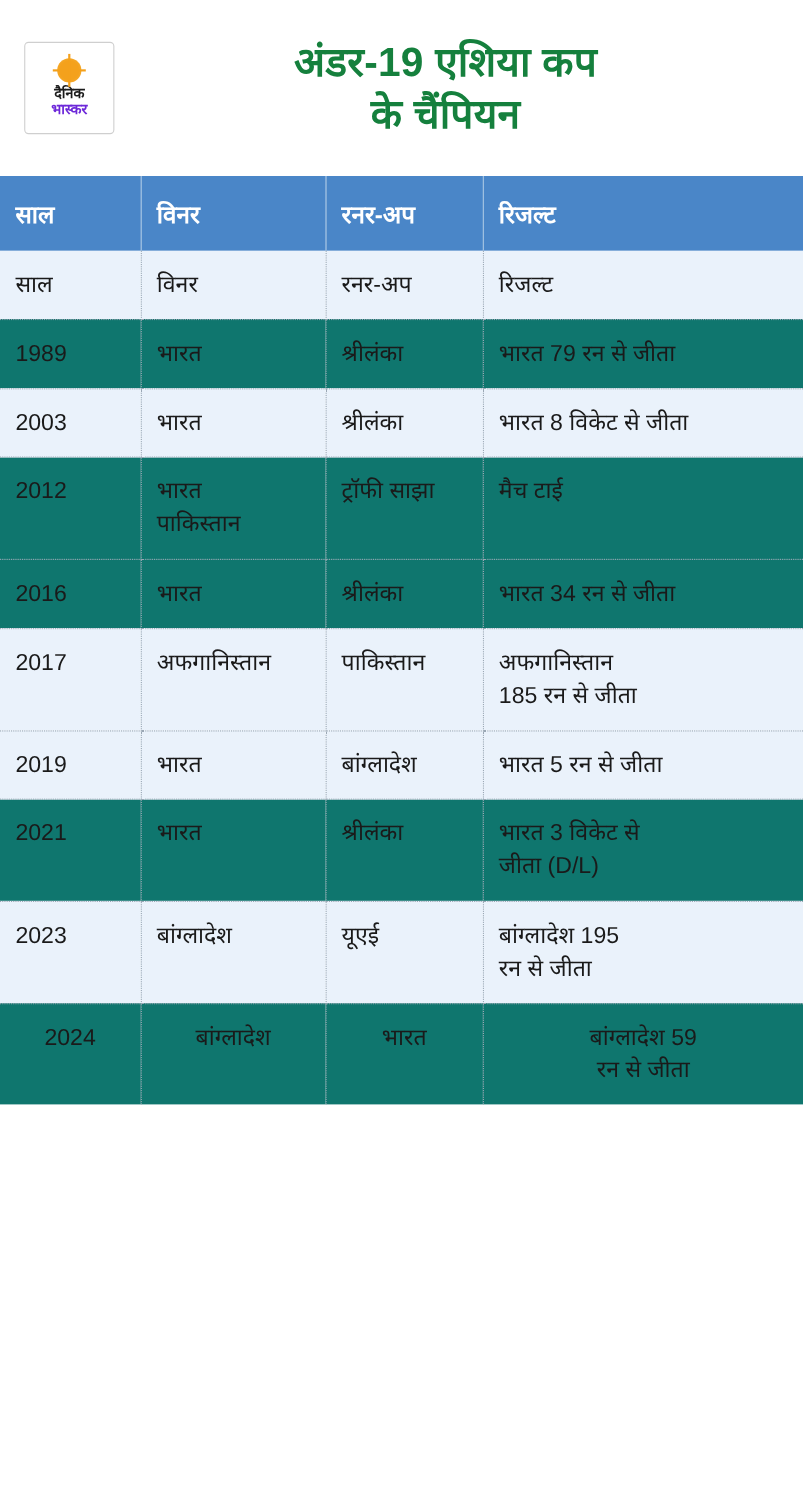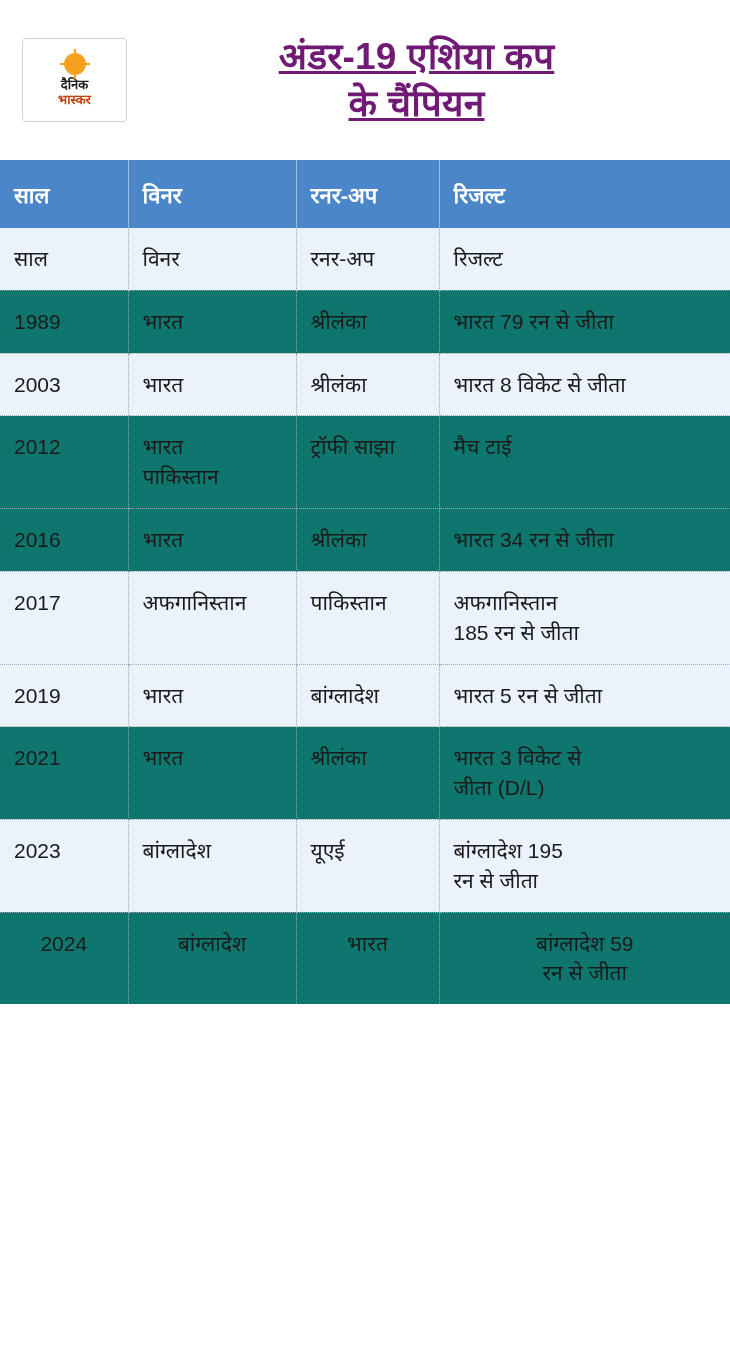--- a/index.html
+++ b/index.html
@@ -20,21 +20,21 @@
 
   
   .header {
     height: 160px;
     display: flex;
     align-items: center;
     padding: 0 18px 0 22px;
     background: #ffffff;
   }
   .logo-box {
-    width: 105px;
+    width: 82px;
     height: 84px;
     border: 1px solid #cfcfcf;
     border-radius: 4px;
     background: #ffffff;
     display: flex;
     flex-direction: column;
     align-items: center;
     justify-content: center;
     flex: 0 0 auto;
     margin-right: 14px;
@@ -60,35 +60,34 @@
   .logo-sun::after { transform: translate(-50%, -50%) rotate(90deg); }
   .logo-text-1 {
     font-size: 13px;
     font-weight: bold;
     color: #1c1c1c;
     line-height: 1.15;
   }
   .logo-text-2 {
     font-size: 13px;
     font-weight: bold;
-    color: #c2410c;
+    color: #6d28d9;
     line-height: 1.15;
   }
   .title-wrap {
     flex: 1 1 auto;
     text-align: center;
     padding-right: 20px;
   }
   .title-line {
     font-size: 37px;
     font-weight: bold;
-    color: #701a75;
+    color: #15803d;
     line-height: 1.28;
     letter-spacing: 0.2px;
-    text-decoration: underline;
   }
 
   
   .table {
     width: 730px;
     border-collapse: collapse;
     table-layout: fixed;
   }
   .table col.c0 { width: 128px; }
   .table col.c1 { width: 168px; }

